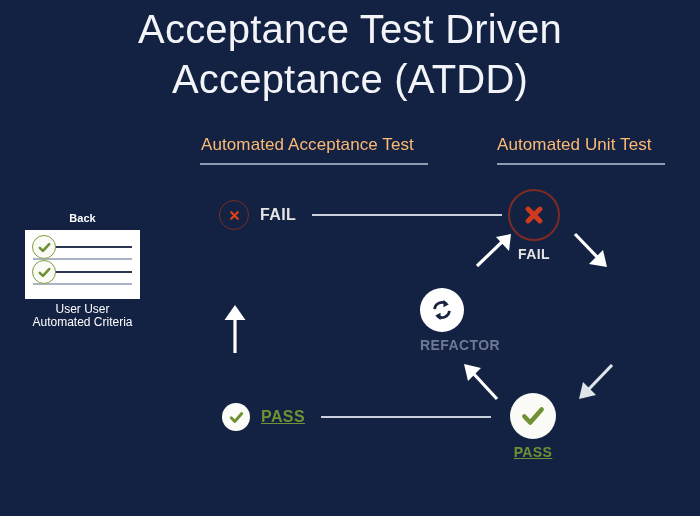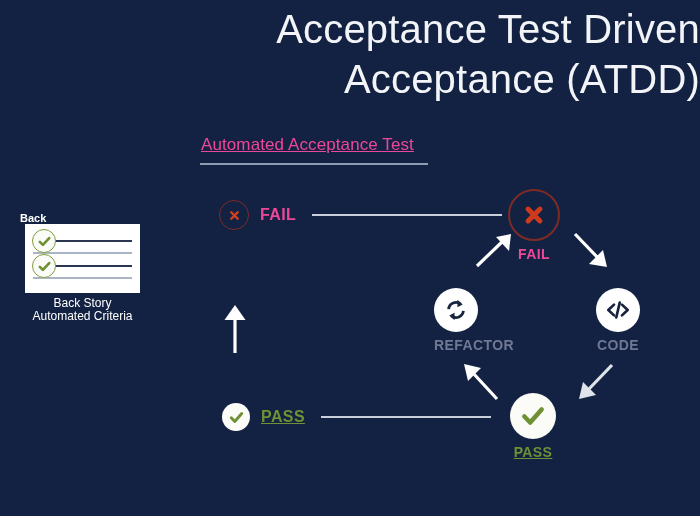--- a/index.html
+++ b/index.html
@@ -22,51 +22,50 @@
     left: 0; top: 0;
     width: 700px;
     text-align: center;
     color: #f2f4f8;
     font-size: 40px;
     line-height: 50px;
     font-weight: 400;
     letter-spacing: 0.2px;
     padding-top: 4px;
   }
-  .title-line { display: block; text-align: right; }
+  .title-line { display: block; }
 
   
   .col-header {
     position: absolute;
-    color: #ec4899;
+    color: #fdba74;
     font-size: 17px;
     font-weight: 400;
     letter-spacing: 0.1px;
     white-space: nowrap;
-    text-decoration: underline;
   }
   .col-header .rule {
     display: block;
     height: 2px;
     background: #8f9bb3;
     margin-top: 8px;
   }
   #hdr-acceptance { left: 201px; top: 135px; }
   #hdr-acceptance .rule { width: 228px; margin-left: -1px; }
   #hdr-unit { left: 497px; top: 135px; }
   #hdr-unit .rule { width: 168px; margin-left: 0px; }
 
   
   #userstory { position: absolute; left: 20px; top: 212px; width: 125px; }
   #userstory .back-label {
-    text-align: left;
+    text-align: center;
     color: #ffffff;
     font-size: 11px;
     font-weight: bold;
-    margin-bottom: 0;
+    margin-bottom: 6px;
   }
   .card {
     position: relative;
     width: 115px; height: 69px;
     background: #ffffff;
     margin: 0 auto;
   }
   .card-line-dark { position: absolute; height: 1.5px; background: #2a3550; }
   .card-line-light { position: absolute; height: 2px; background: #aab4c6; }
   .card-check {
@@ -112,21 +111,21 @@
   .circ-white {
     width: 44px; height: 44px;
     border-radius: 50%;
     background: #ffffff;
     display: flex; align-items: center; justify-content: center;
   }
   .circ-white.cream { background: #fbfcf7; }
   .circ-white.pass-big { width: 46px; height: 46px; }
   .circ-white.pass-small { width: 28px; height: 28px; }
 
-  .lbl-fail { color: #ec4899; }
+  .lbl-fail { color: #e5e5e5; }
   .lbl-pass { color: #6f9134; text-decoration: underline; }
   .lbl-gray { color: #6f7894; }
 
   
   .inline-row {
     position: absolute;
     display: flex;
     align-items: center;
   }
   .inline-row .txt {
@@ -149,20 +148,24 @@
 
 <div id="stage">
 
   <div class="title">
     <span class="title-line">Acceptance Test Driven</span>
     <span class="title-line">Acceptance (ATDD)</span>
   </div>
 
   <div class="col-header" id="hdr-acceptance">
     <span>Automated Acceptance Test</span>
+    <span class="rule"></span>
+  </div>
+  <div class="col-header" id="hdr-unit">
+    <span>Automated Unit Test</span>
     <span class="rule"></span>
   </div>
 
   <div id="userstory">
     <div class="back-label">Back</div>
     <div class="card">
       <div class="card-line-dark" style="left:30px; top:16px; width:77px;"></div>
       <div class="card-line-light" style="left:8px; top:28px; width:99px;"></div>
       <div class="card-line-dark" style="left:30px; top:41px; width:77px;"></div>
       <div class="card-line-light" style="left:8px; top:53px; width:99px;"></div>
@@ -171,21 +174,21 @@
             <path d="M4.5 12.5 L9.5 17.5 L19.5 6.5" fill="none" stroke="#6f9134" stroke-width="4.2" stroke-linecap="round" stroke-linejoin="round"></path>
           </svg>
       </div>
       <div class="card-check" style="left:7px; top:30px;">
         <svg viewBox="0 0 24 24" aria-hidden="true">
             <path d="M4.5 12.5 L9.5 17.5 L19.5 6.5" fill="none" stroke="#6f9134" stroke-width="4.2" stroke-linecap="round" stroke-linejoin="round"></path>
           </svg>
       </div>
     </div>
     <div class="caption">
-      <span>Back Story</span>
+      <span>User User</span>
       <span>Automated Criteria</span>
     </div>
   </div>
 
   <div class="inline-row" style="left:219px; top:200px;">
     <div class="circ-outline-red small">
       <svg viewBox="0 0 24 24" style="width:13px;height:13px;" aria-hidden="true">
         <path d="M6 6 L18 18 M18 6 L6 18" stroke="#d8401b" stroke-width="4.4" stroke-linecap="round"></path>
       </svg>
     </div>
@@ -195,42 +198,32 @@
 
   <div class="node" style="left:508px; top:189px;">
     <div class="circ-outline-red">
       <svg viewBox="0 0 24 24" style="width:26px;height:26px;" aria-hidden="true">
         <path d="M6.5 6.5 L17.5 17.5 M17.5 6.5 L6.5 17.5" stroke="#cf3a1c" stroke-width="4.6" stroke-linecap="round"></path>
       </svg>
     </div>
     <div class="node-label lbl-fail">FAIL</div>
   </div>
 
-  <div class="node" style="left:434px; top:288px;">
+  <div class="node" style="left:420px; top:288px;">
     <div class="circ-white">
       <svg viewBox="0 0 24 24" style="width:26px;height:26px;" aria-hidden="true">
         <path d="M5.2 11.2 a6.8 6.8 0 0 1 11.1 -4.6" fill="none" stroke="#18243f" stroke-width="2.6" stroke-linecap="butt"></path>
         <path d="M18.8 12.8 a6.8 6.8 0 0 1 -11.1 4.6" fill="none" stroke="#18243f" stroke-width="2.6" stroke-linecap="butt"></path>
         <path d="M13.3 2.6 L18.2 6.9 L13.3 9.4 Z" fill="#18243f"></path>
         <path d="M10.7 21.4 L5.8 17.1 L10.7 14.6 Z" fill="#18243f"></path>
       </svg>
     </div>
     <div class="node-label lbl-gray">REFACTOR</div>
   </div>
 
-  <div class="node" style="left:596px; top:288px;">
-    <div class="circ-white">
-      <svg viewBox="0 0 24 24" style="width:28px;height:28px;" aria-hidden="true">
-        <path d="M8.6 7.4 L3.7 12 L8.6 16.6" fill="none" stroke="#18243f" stroke-width="2.3" stroke-linecap="round" stroke-linejoin="round"></path>
-        <path d="M15.4 7.4 L20.3 12 L15.4 16.6" fill="none" stroke="#18243f" stroke-width="2.3" stroke-linecap="round" stroke-linejoin="round"></path>
-        <path d="M13.5 5.6 L10.5 18.4" fill="none" stroke="#18243f" stroke-width="2.3" stroke-linecap="round"></path>
-      </svg>
-    </div>
-    <div class="node-label lbl-gray">CODE</div>
-  </div>
 
   <div class="node" style="left:510px; top:393px;">
     <div class="circ-white pass-big cream">
       <svg viewBox="0 0 24 24" style="width:28px;height:28px;" aria-hidden="true">
         <path d="M4.6 12.4 L9.6 17.6 L19.4 6.4" fill="none" stroke="#6f9134" stroke-width="3.9" stroke-linecap="round" stroke-linejoin="round"></path>
       </svg>
     </div>
     <div class="node-label lbl-pass">PASS</div>
   </div>
 

